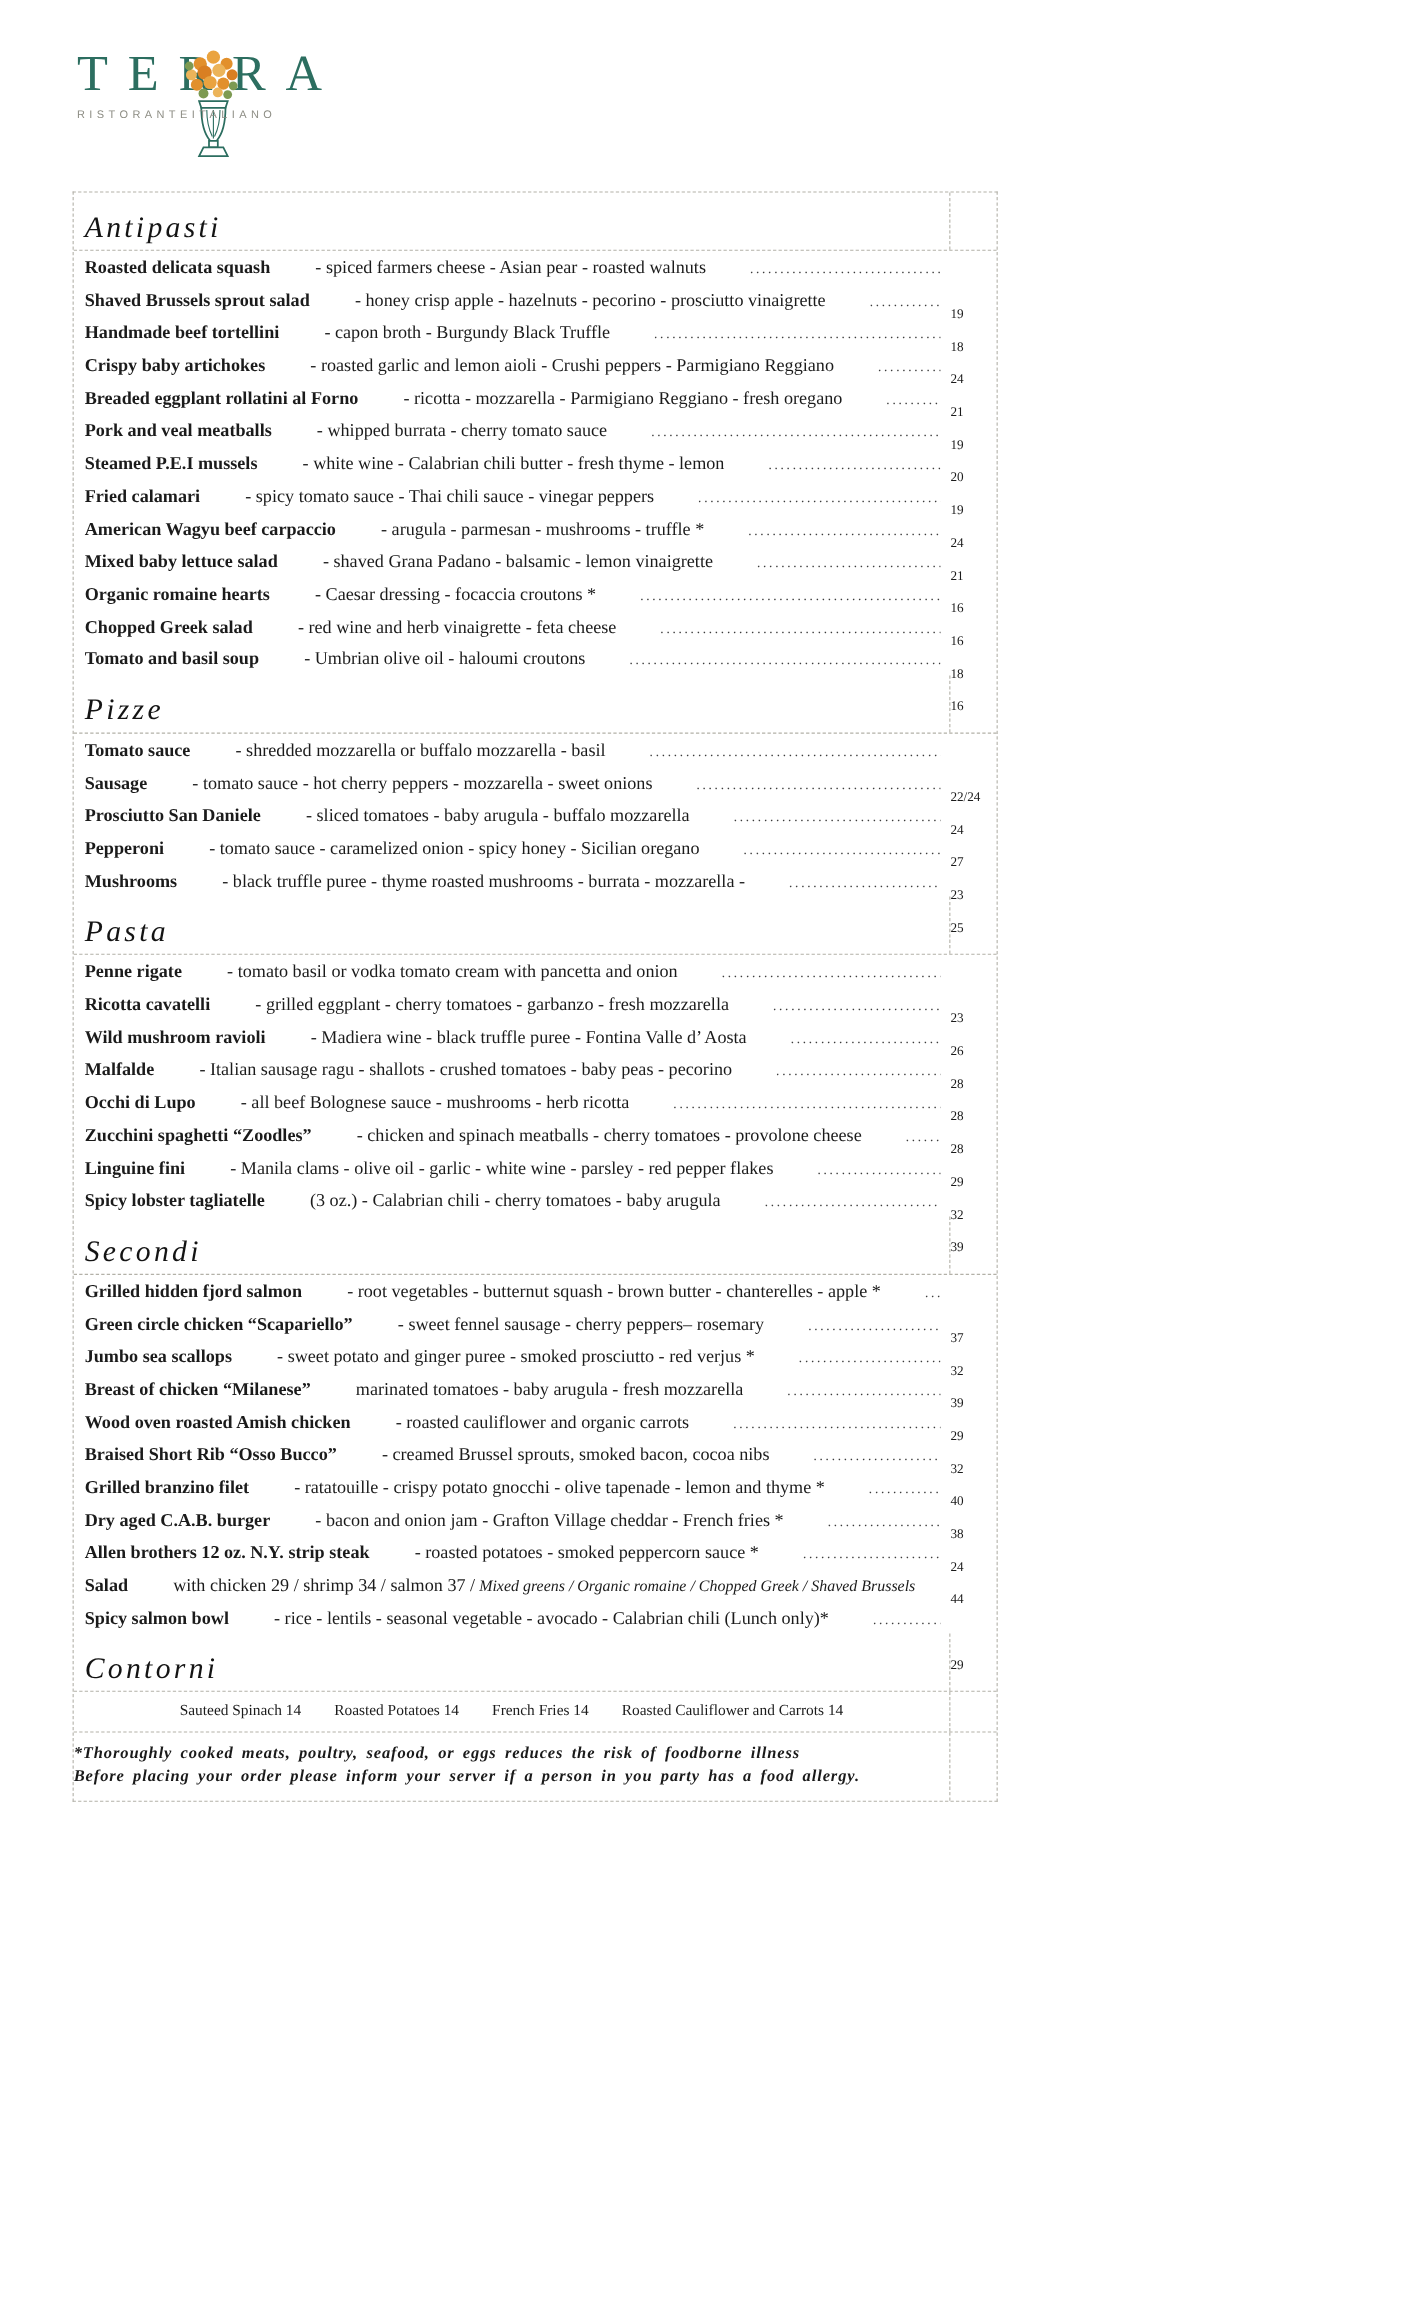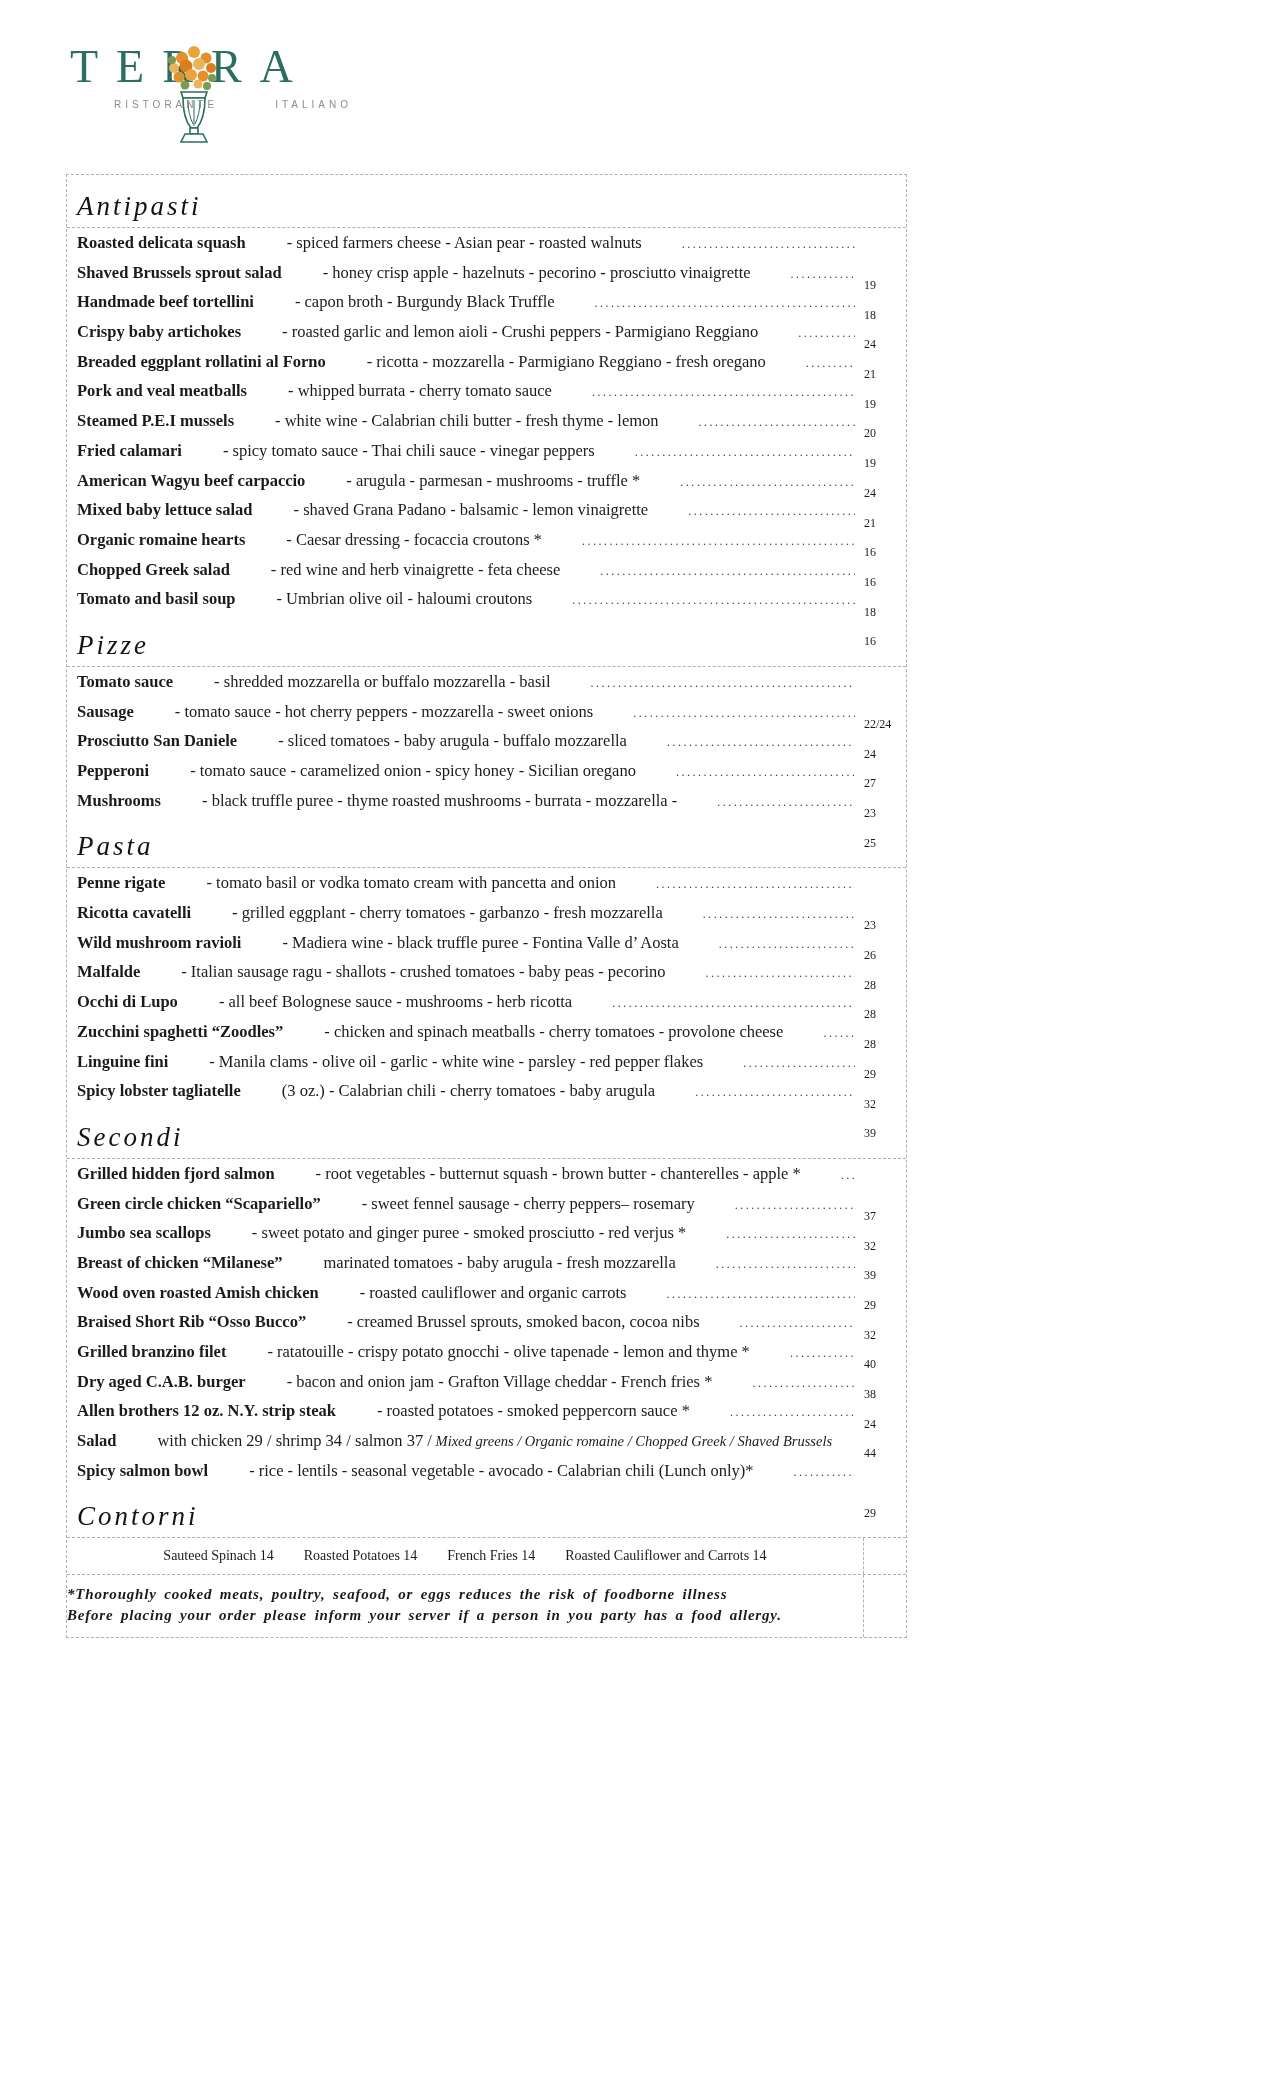--- a/index.html
+++ b/index.html
@@ -18,35 +18,34 @@
   .brand {
     position: relative; z-index: 1;
     margin-top: 44px;
     font-size: 46px; line-height: 1;
     letter-spacing: 18px;
     color: #2c6e60;
     white-space: nowrap;
   }
   .subtitle {
     position: relative; z-index: 3;
-    display: flex; justify-content: space-between;
+    display: flex; justify-content: flex-start;
     width: 238px; margin-top: 9px;
     font-family: "Liberation Sans", sans-serif;
     font-size: 10px; letter-spacing: 4px;
     color: #8d8d84;
-    margin-left: 44px;
   }
 
   
   .menu {
     margin-left: 66px; width: 841px;
     border: 1.3px dashed #b3b1a8;
     box-sizing: border-box;
   }
-  .sec-row { display: flex; height: 52px; border-bottom: 1.3px dashed #b3b1a8; align-items: flex-end; }
+  .sec-row { display: flex; height: 52px; border-bottom: 1.3px dashed #b3b1a8; }
   .sec-main { flex: 1; display: flex; align-items: flex-end; padding: 0 8px 5px 10px; overflow: hidden; }
   .sec-title { font-size: 27px; font-style: italic; letter-spacing: 3px; color: #141414; }
   .price-cell { width: 43px; border-left: 1.3px dashed #b3b1a8; box-sizing: border-box; }
 
   .row { display: flex; height: 29.7px; }
   .row-main {
     flex: 1; display: flex; align-items: baseline;
     padding: 0 8px 0 10px; overflow: hidden;
     line-height: 29.7px;
     gap: 36px;

